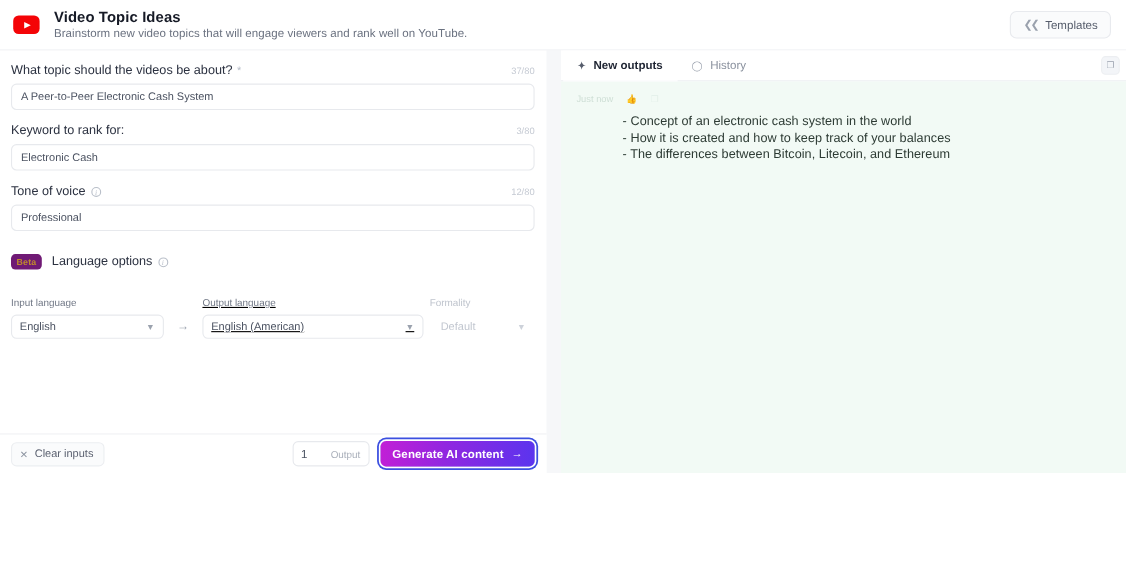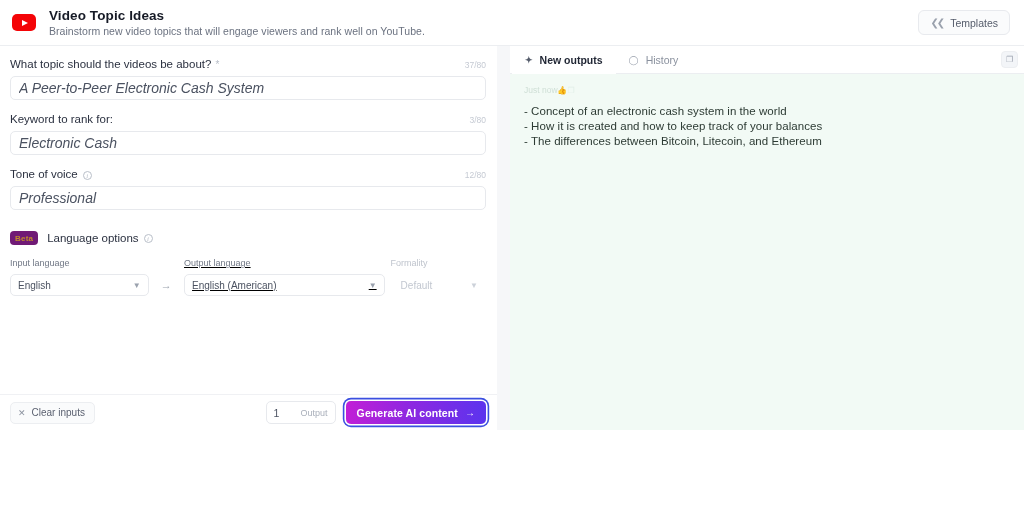--- a/index.html
+++ b/index.html
@@ -80,24 +80,23 @@
     margin-left: 5px; display: inline-block;
     font-family: "Liberation Serif", serif; font-style: italic;
   }
   .counter { margin-left: auto; font-size: 8.5px; color: #c5cad3; }
   .text-input {
     width: 100%; height: 24px;
     background: #ffffff;
     border: 1px solid #e7e9ed;
     border-radius: 5px;
     padding: 0 8px;
-    font-size: 14px; color: #4b5261;
+    font-size: 10px; color: #4b5261;
     font-family: "Liberation Sans", sans-serif;
     outline: none;
-    font-style: italic;
   }
   .text-input::placeholder { color: #aeb4bf; }
 
   
   .lang-block { margin-top: 21px; }
   .lang-head { display: flex; align-items: center; margin-bottom: 13px; }
   .beta-badge {
     background: #701a75; color: #c08a2d;
     font-size: 8px; font-weight: bold;
     border-radius: 4px; padding: 2.5px 5px;
@@ -121,21 +120,21 @@
   .g-form { width: 97px; }
   .arrow-mid {
     width: 36px; text-align: center; color: #9aa1ad;
     font-size: 11px; padding-bottom: 5px;
   }
   .select.disabled {
     background: transparent; border-color: transparent;
     color: #c2c7d0; padding-left: 9px; cursor: default;
   }
   .select.disabled .caret { color: #cdd2da; }
-  .sel-label.dim { color: #bfc4cd; }
+  .sel-label.dim { color: #bfc4cd; margin-top: 12px; }
 
   
   .left-footer {
     height: 36px; min-height: 36px;
     display: flex; align-items: center;
     padding: 0 11px 0 10px;
     border-top: 1px solid #f0f1f4;
     background: #ffffff;
   }
   .clear-btn {
@@ -193,25 +192,25 @@
   .tab.active .t-ic { color: #555c6b; }
   .tabbar-spacer { flex: 1 1 auto; }
   .copy-tool {
     align-self: center; margin-right: 6px;
     width: 17px; height: 17px; border-radius: 4px;
     background: #f3f5f8; border: 1px solid #eceef1;
     display: flex; align-items: center; justify-content: center;
     color: #9ba2ae; font-size: 8px; cursor: pointer;
   }
   .out-area { flex: 1 1 auto; background: #f2faf5; padding: 11px 12px 0 14px; min-height: 0; }
-  .out-meta { display: flex; align-items: center; gap: 0; margin-bottom: 10px; }
+  .out-meta { display: flex; align-items: center; gap: 12px; margin-bottom: 10px; }
   .out-time { font-size: 8.5px; color: #cfdfd6; }
   .meta-ic { font-size: 8px; color: #e2efe8; }
   .out-lines { display: flex; flex-direction: column; gap: 3px; }
-  .out-line { font-size: 11.5px; color: #2d3b34; letter-spacing: .05px; }
+  .out-line { font-size: 11.5px; color: #2d3b34; letter-spacing: .05px; margin-left: 42px; }
 </style>
 </head>
 <body>
 
 <div class="app">
 
   <div class="header">
     <div class="yt-logo">
       <div class="yt-mark">
         <div class="yt-tri"></div>

